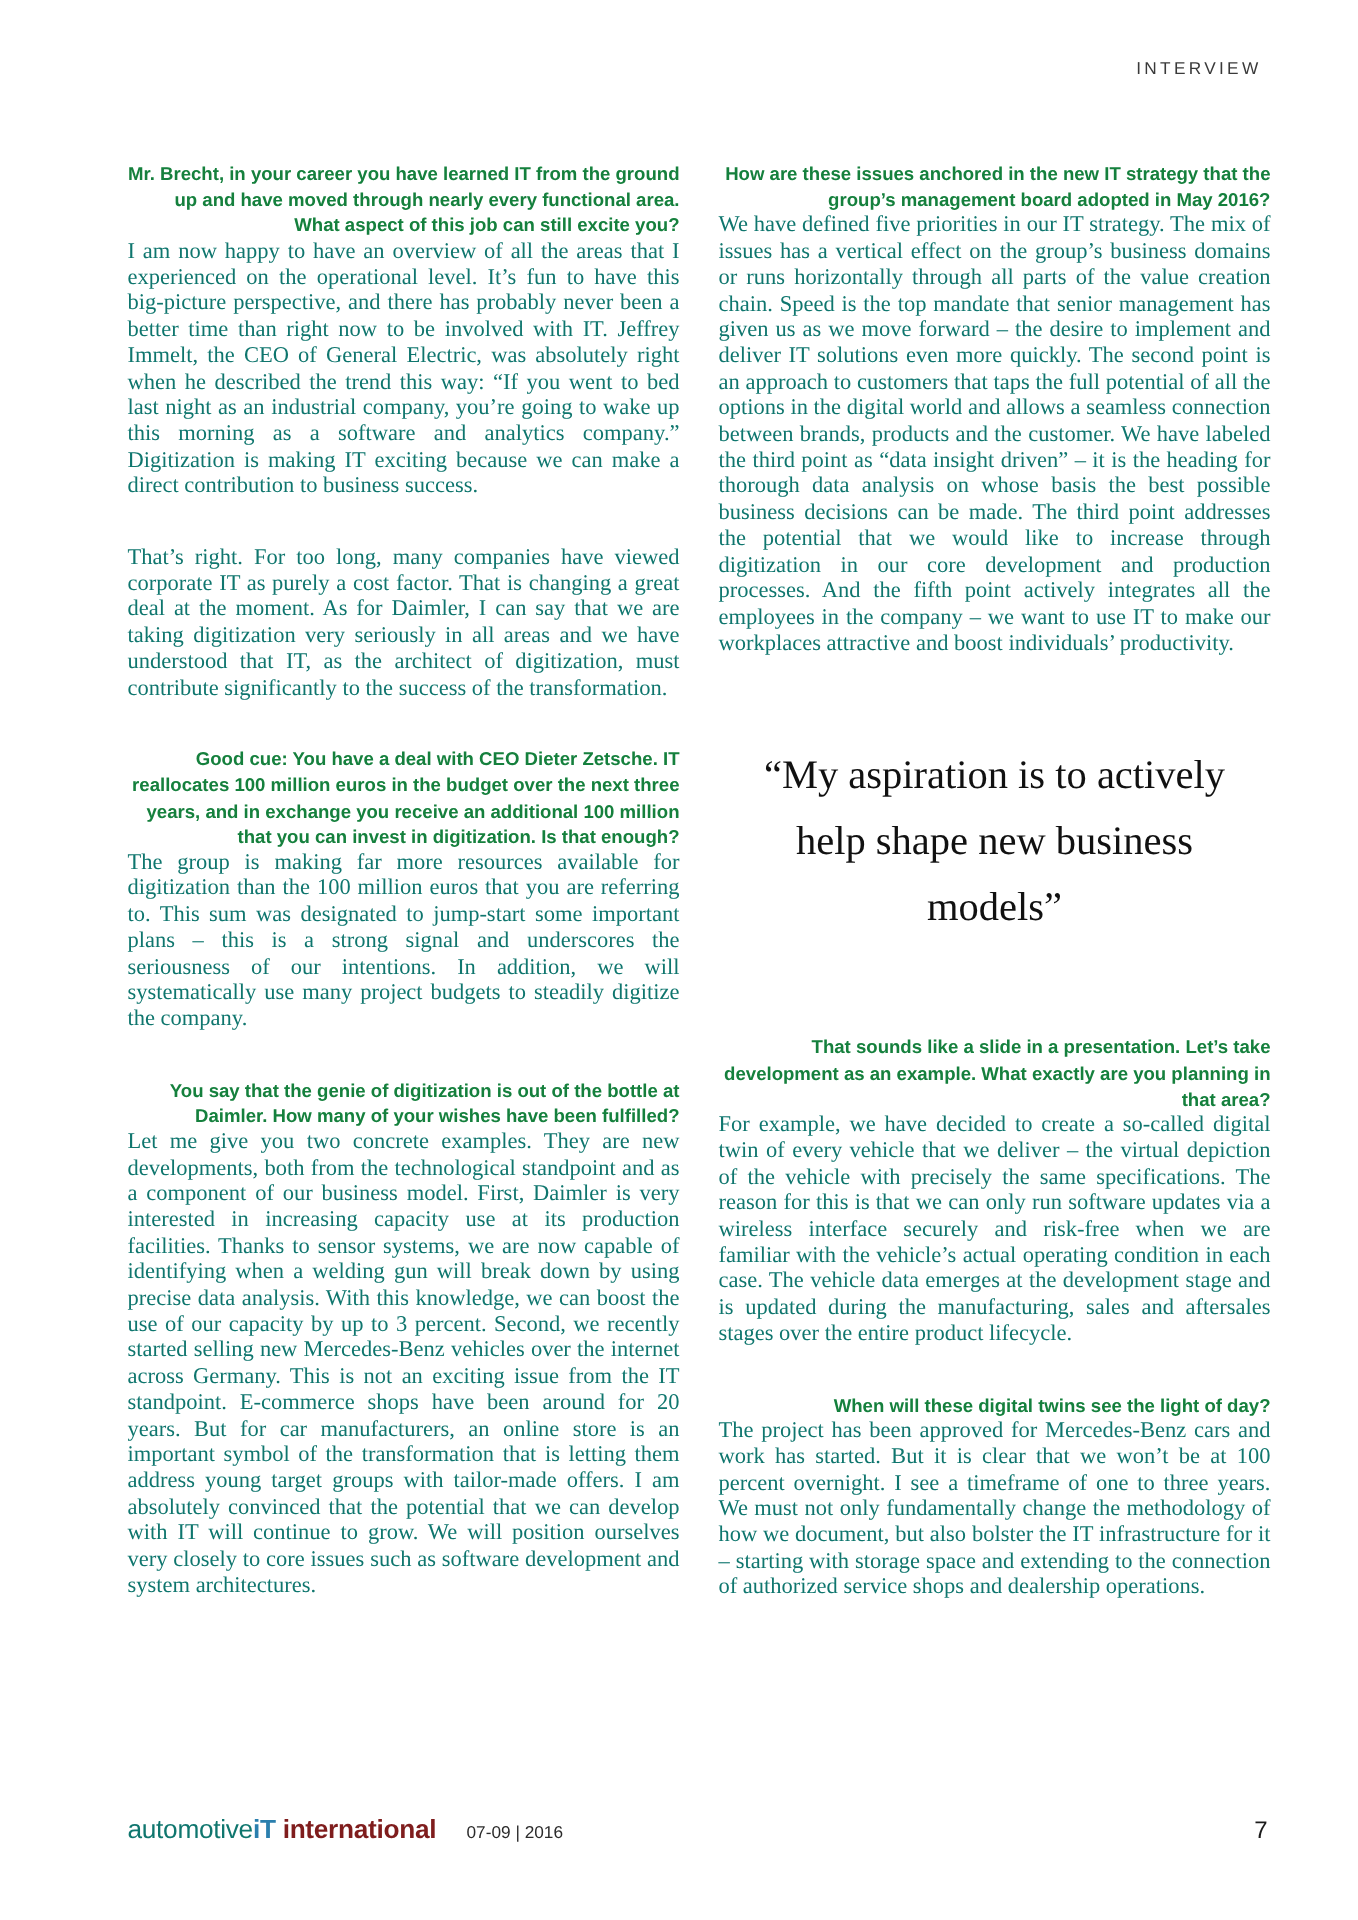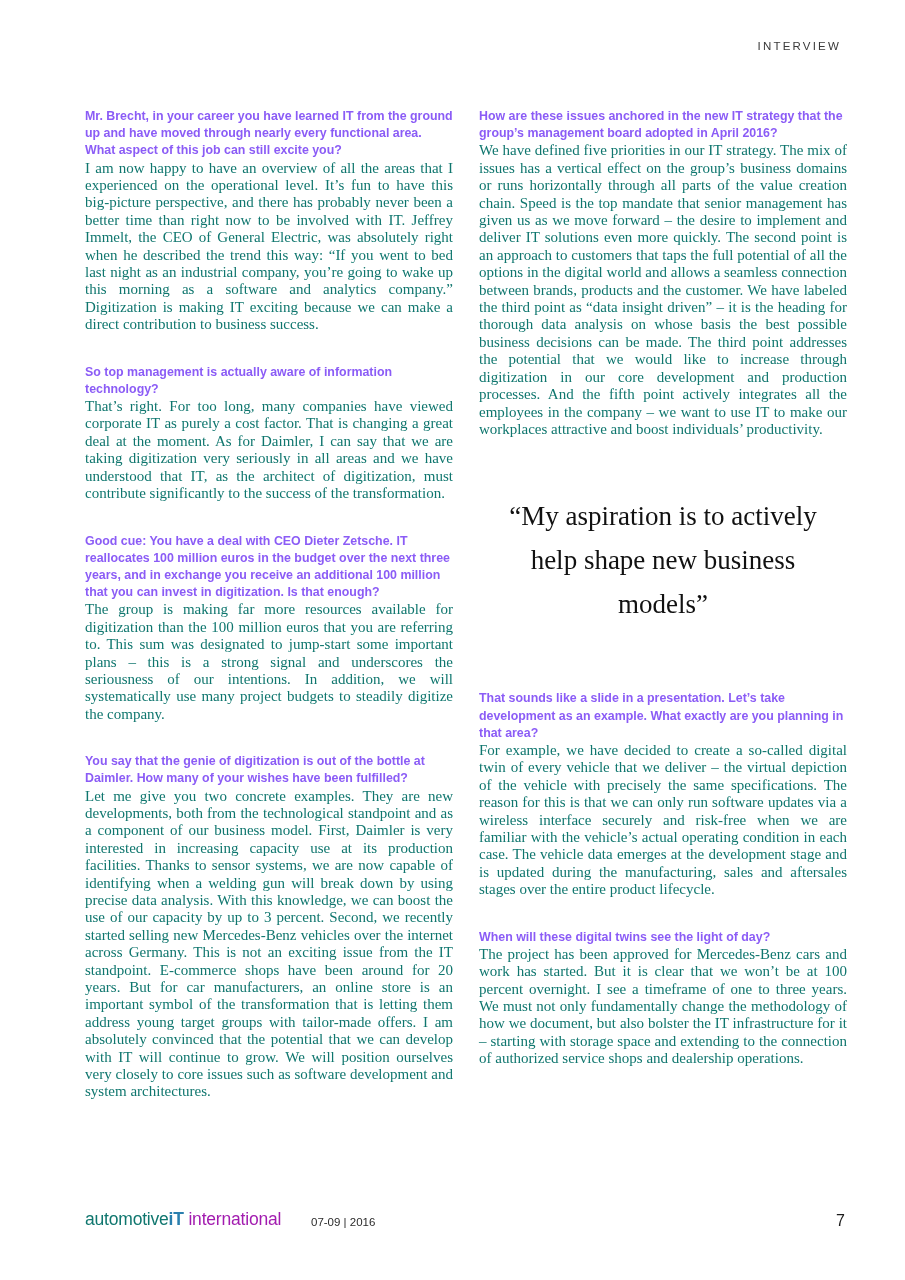--- a/index.html
+++ b/index.html
@@ -54,22 +54,22 @@
     text-align: justify;
     text-justify: inter-word;
     hyphens: auto;
     color: #0f766e;
   }
   .q {
     font-family: "Liberation Sans", sans-serif;
     font-weight: bold;
     font-size: 12.4px;
     line-height: 17.2px;
-    text-align: left;
-    color: #8b5cf6;
+    text-align: right;
+    color: #15803d;
     margin: 0;
     hyphens: none;
   }
   .gap-lg { height: 30px; }
 
   .pullquote {
     font-family: "Liberation Serif", serif;
     font-size: 27px;
     line-height: 44px;
     text-align: center;
@@ -88,21 +88,21 @@
     position: absolute;
     left: 0;
     bottom: 0;
     font-family: "Liberation Sans", sans-serif;
     font-size: 17.5px;
     color: #2a2a2a;
     letter-spacing: -0.2px;
   }
   .footer-brand .b1 { color: #0f766e; font-weight: normal; }
   .footer-brand .b2 { color: #2a7fae; font-weight: bold; }
-  .footer-brand .b3 { color: #a21caf; font-weight: normal; }
+  .footer-brand .b3 { color: #7f1d1d; font-weight: bold; }
   .footer-date {
     position: absolute;
     left: 208px;
     bottom: 2px;
     font-family: "Liberation Sans", sans-serif;
     font-size: 11.5px;
     color: #2b2b2b;
     padding-left: 18px;
   }
   .footer-page {
@@ -120,32 +120,31 @@
 <div class="page">
 
   <div class="header-label">INTERVIEW</div>
 
   <div class="columns">
 
     <div class="col col-left">
       <p class="q">Mr. Brecht, in your career you have learned IT from the ground up and have moved through nearly every functional area. What aspect of this job can still excite you?</p>
       <p>I am now happy to have an overview of all the areas that I experienced on the operational level. It’s fun to have this big-picture perspective, and there has probably never been a better time than right now to be involved with IT. Jeffrey Immelt, the CEO of General Electric, was absolutely right when he described the trend this way: “If you went to bed last night as an industrial company, you’re going to wake up this morning as a software and analytics company.” Digitization is making IT exciting because we can make a direct contribution to business success.</p>
       <div class="gap-lg"></div>
-      <p class="q">So top management is actually aware of information technology?</p>
       <p>That’s right. For too long, many companies have viewed corporate IT as purely a cost factor. That is changing a great deal at the moment. As for Daimler, I can say that we are taking digitization very seriously in all areas and we have understood that IT, as the architect of digitization, must contribute significantly to the success of the transformation.</p>
       <div class="gap-lg"></div>
       <p class="q">Good cue: You have a deal with CEO Dieter Zetsche. IT reallocates 100 million euros in the budget over the next three years, and in exchange you receive an additional 100 million that you can invest in digitization. Is that enough?</p>
       <p>The group is making far more resources available for digitization than the 100 million euros that you are referring to. This sum was designated to jump-start some important plans – this is a strong signal and underscores the seriousness of our intentions. In addition, we will systematically use many project budgets to steadily digitize the company.</p>
       <div class="gap-lg"></div>
       <p class="q">You say that the genie of digitization is out of the bottle at Daimler. How many of your wishes have been fulfilled?</p>
       <p>Let me give you two concrete examples. They are new developments, both from the technological standpoint and as a component of our business model. First, Daimler is very interested in increasing capacity use at its production facilities. Thanks to sensor systems, we are now capable of identifying when a welding gun will break down by using precise data analysis. With this knowledge, we can boost the use of our capacity by up to 3 percent. Second, we recently started selling new Mercedes-Benz vehicles over the internet across Germany. This is not an exciting issue from the IT standpoint. E-commerce shops have been around for 20 years. But for car manufacturers, an online store is an important symbol of the transformation that is letting them address young target groups with tailor-made offers. I am absolutely convinced that the potential that we can develop with IT will continue to grow. We will position ourselves very closely to core issues such as software development and system architectures.</p>
     </div>
 
     <div class="col col-right">
-      <p class="q">How are these issues anchored in the new IT strategy that the group’s management board adopted in April 2016?</p>
+      <p class="q">How are these issues anchored in the new IT strategy that the group’s management board adopted in May 2016?</p>
       <p>We have defined five priorities in our IT strategy. The mix of issues has a vertical effect on the group’s business domains or runs horizontally through all parts of the value creation chain. Speed is the top mandate that senior management has given us as we move forward – the desire to implement and deliver IT solutions even more quickly. The second point is an approach to customers that taps the full potential of all the options in the digital world and allows a seamless connection between brands, products and the customer. We have labeled the third point as “data insight driven” – it is the heading for thorough data analysis on whose basis the best possible business decisions can be made. The third point addresses the potential that we would like to increase through digitization in our core development and production processes. And the fifth point actively integrates all the employees in the company – we want to use IT to make our workplaces attractive and boost individuals’ productivity.</p>
       <div style="height:56px"></div>
       <div class="pullquote">“My aspiration is to actively help shape new business models”</div>
       <div style="height:64px"></div>
       <p class="q">That sounds like a slide in a presentation. Let’s take development as an example. What exactly are you planning in that area?</p>
       <p>For example, we have decided to create a so-called digital twin of every vehicle that we deliver – the virtual depiction of the vehicle with precisely the same specifications. The reason for this is that we can only run software updates via a wireless interface securely and risk-free when we are familiar with the vehicle’s actual operating condition in each case. The vehicle data emerges at the development stage and is updated during the manufacturing, sales and aftersales stages over the entire product lifecycle.</p>
       <div class="gap-lg"></div>
       <p class="q">When will these digital twins see the light of day?</p>
       <p>The project has been approved for Mercedes-Benz cars and work has started. But it is clear that we won’t be at 100 percent overnight. I see a timeframe of one to three years. We must not only fundamentally change the methodology of how we document, but also bolster the IT infrastructure for it – starting with storage space and extending to the connection of authorized service shops and dealership operations.</p>
     </div>

